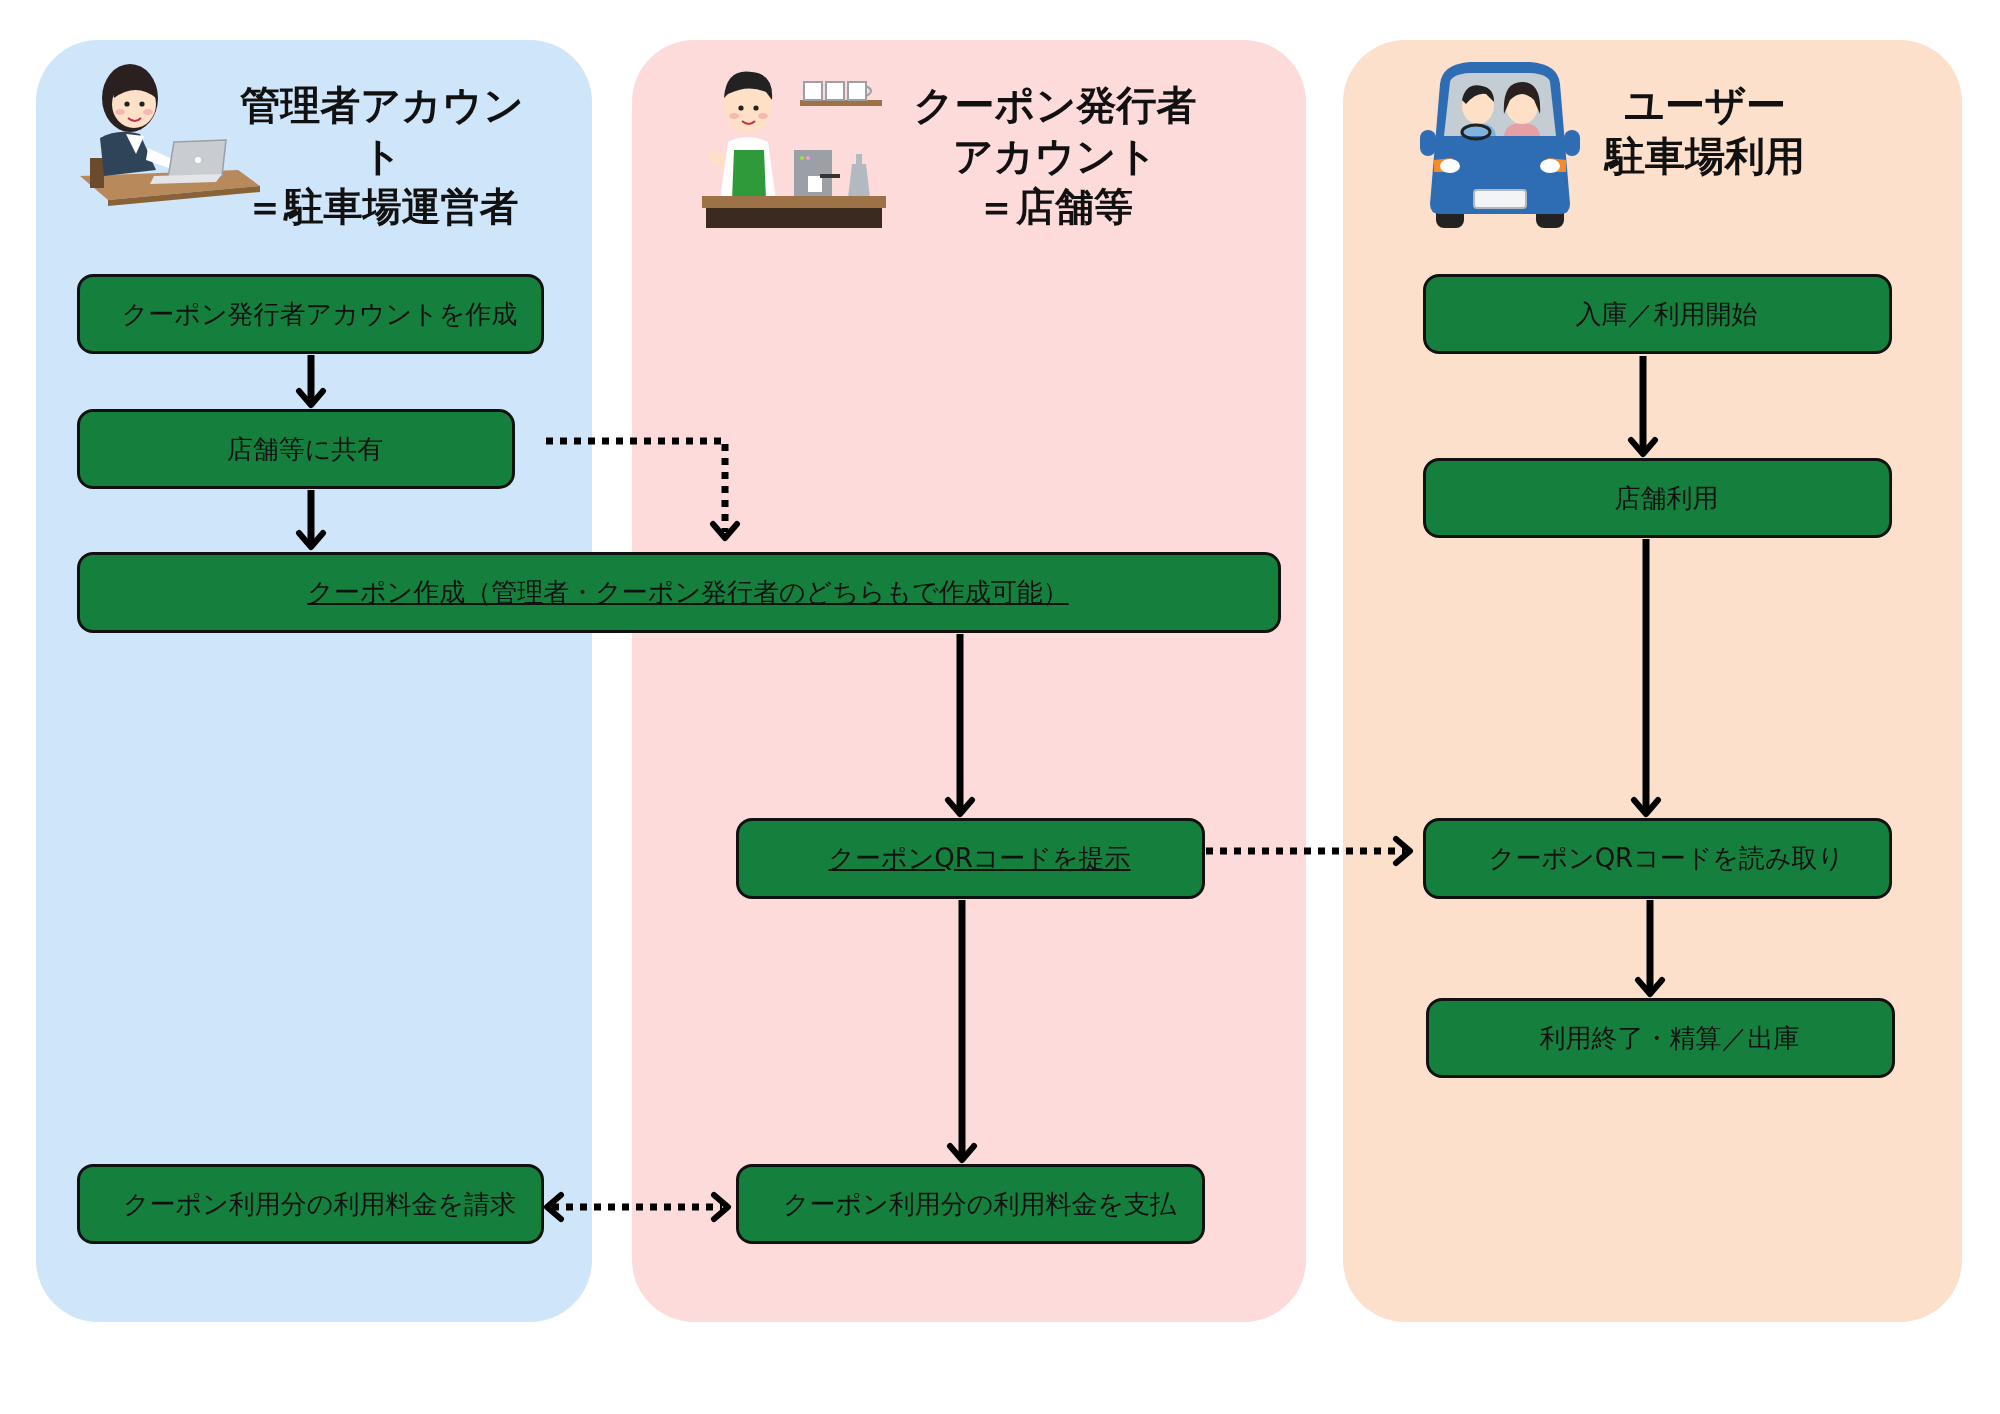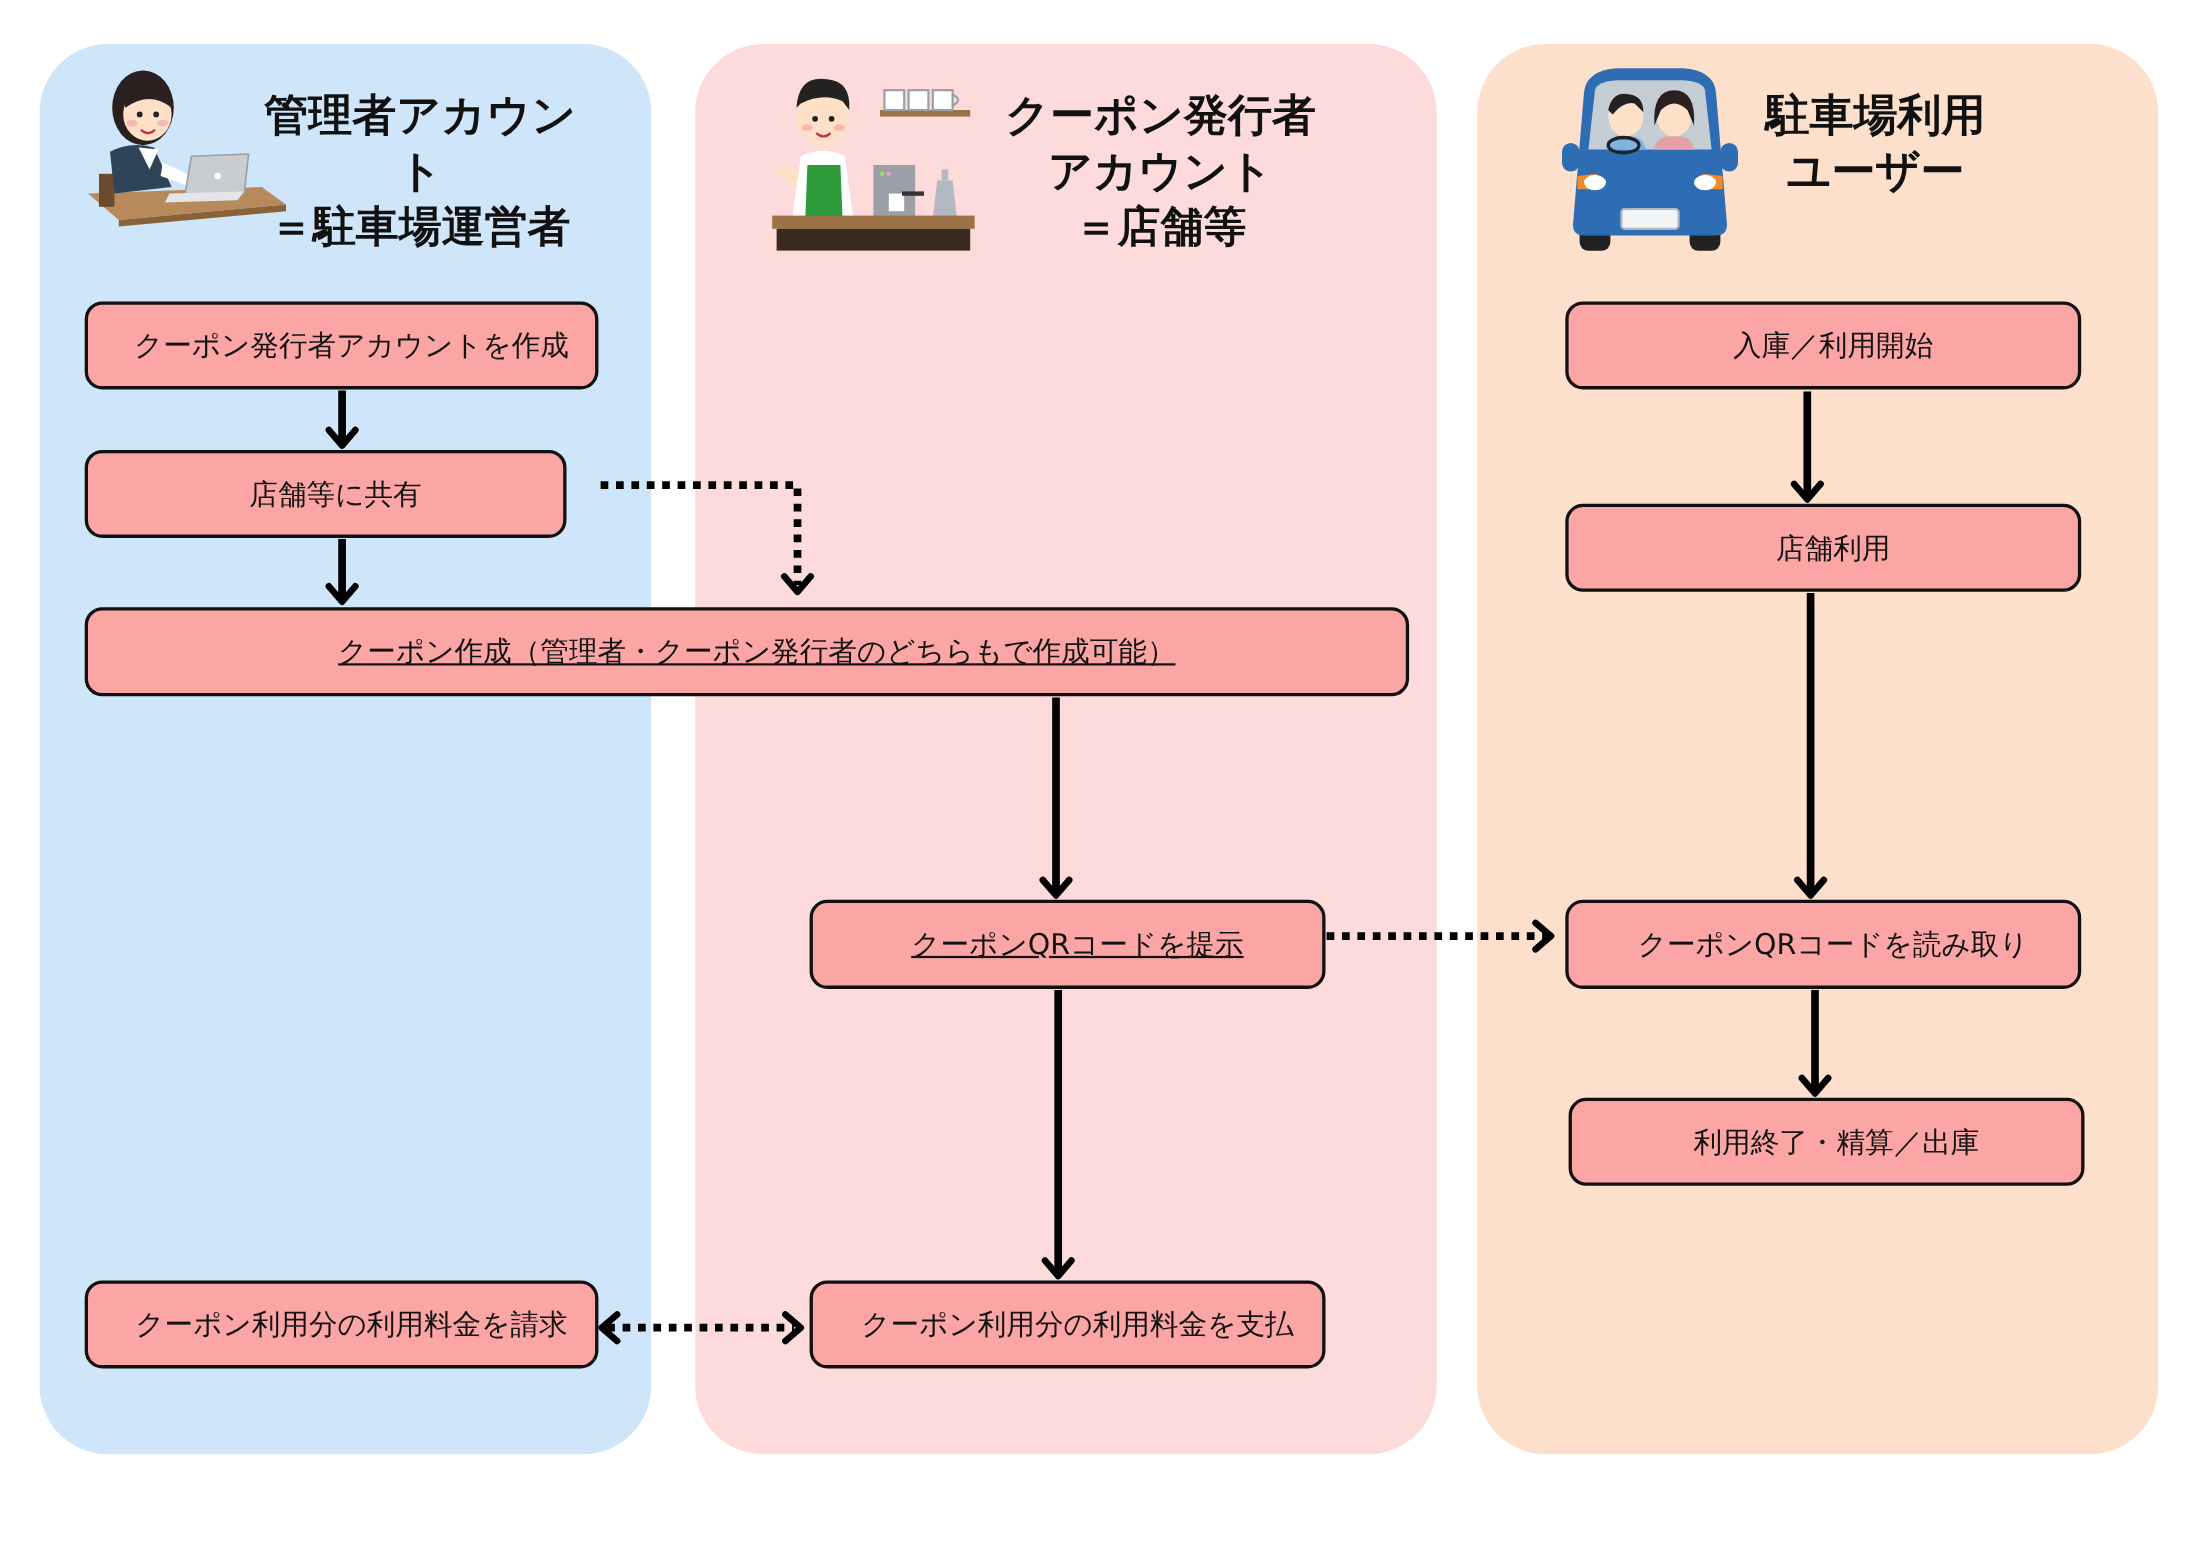--- a/index.html
+++ b/index.html
@@ -13,21 +13,21 @@
   .lane-admin { left: 36px; width: 556px; background: #cfe5fa; }
   .lane-issuer { left: 632px; width: 674px; background: #fddbdb; }
   .lane-user { left: 1343px; width: 619px; background: #fde0cc; }
 
   .lane-title { position: absolute; text-align: center; font-weight: bold; line-height: 1.28; }
   .lane-title .t-main { display: block; font-size: 40px; }
   .lane-title .t-sub { display: block; font-size: 39px; }
 
   .box {
     position: absolute; box-sizing: border-box;
-    background: #fca5a5; border: 3px solid #111; border-radius: 16px;
+    background: #15803d; border: 3px solid #111; border-radius: 16px;
     display: flex; align-items: center; justify-content: center;
     font-size: 26px; white-space: nowrap; cursor: default; padding-left: 18px;
   }
 
   .illus { position: absolute; }
   svg.arrows { position: absolute; left: 0; top: 0; pointer-events: none; }
 </style>
 </head>
 <body>
 
@@ -106,22 +106,22 @@
   <ellipse cx="112" cy="52" rx="16" ry="18" fill="#fde0c6"></ellipse>
   <path d="M94 60 Q92 28 112 28 Q132 28 130 60 L124 46 Q112 34 100 46 Z" fill="#2a2020"></path>
   <path d="M94 82 Q96 68 112 70 Q128 68 130 82 Z" fill="#e5a0a6"></path>
   <path d="M24 106 L42 104 L42 118 L24 118 Z" fill="#f28c28"></path>
   <path d="M138 104 L156 106 L156 118 L138 118 Z" fill="#f28c28"></path>
   <ellipse cx="40" cy="112" rx="10" ry="7" fill="#ffffff"></ellipse>
   <ellipse cx="140" cy="112" rx="10" ry="7" fill="#ffffff"></ellipse>
   <rect x="64" y="136" width="52" height="18" rx="3" fill="#f2f4f6" stroke="#b0b8c0" stroke-width="2"></rect>
 </svg>
 <div class="lane-title" style="left:1580px;top:80px;width:250px;">
+  <span class="t-main">ユーザー</span>
   <span class="t-main">駐車場利用</span>
-  <span class="t-main">ユーザー</span>
 </div>
 
 <svg class="arrows" width="2000" height="1414" viewBox="0 0 2000 1414">
   <g fill="none" stroke="#000" stroke-linecap="butt" stroke-linejoin="round">
 
     <g>
       <line x1="311" y1="355" x2="311" y2="403" stroke-width="7"></line>
       <polyline points="299,391 311,405 323,391" stroke-width="6" stroke-linecap="round"></polyline>
     </g>
 

